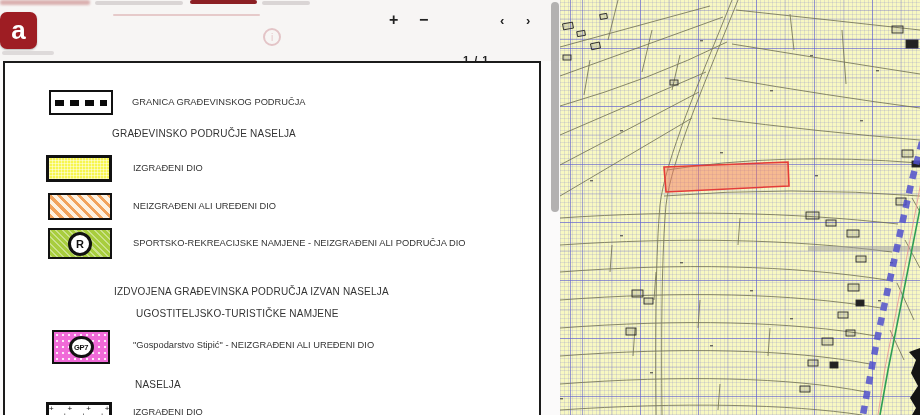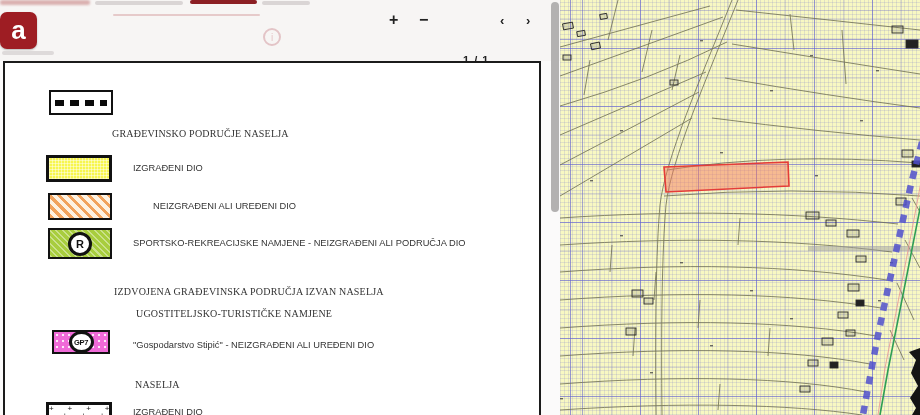--- a/index.html
+++ b/index.html
@@ -30,42 +30,42 @@
   .tb-prev {left:500px;top:13px;font-size:13px;font-weight:bold;}
   .tb-next {left:526px;top:13px;font-size:13px;font-weight:bold;}
   
   .vscroll-thumb{position:absolute;left:551px;top:2px;width:8px;height:210px;border-radius:4px;background:#b3b1b1;}
   
   .page{
     position:absolute;left:3px;top:61px;width:538px;height:360px;background:#fff;
     border-top:2px solid #1b1b1b;border-right:2px solid #1b1b1b;border-left:2px solid #1b1b1b;
   }
   .page .lbl{position:absolute;font-size:9.3px;color:#333;white-space:nowrap;transform:translateY(-50%);}
-  .page .hdg{position:absolute;font-size:10px;color:#333;white-space:nowrap;letter-spacing:.2px;font-family:Liberation Serif, serif;}
+  .page .hdg{position:absolute;font-size:10px;color:#333;white-space:nowrap;letter-spacing:.2px;}
   .symbox{position:absolute;border:2px solid #111;}
   
   .sym-dash{left:44px;top:27px;width:64px;height:25px;background:#fff;display:flex;align-items:center;justify-content:center;}
   .sym-dash .dline{width:52px;height:6px;background:repeating-linear-gradient(90deg,#0a0a0a 0 9px,transparent 9px 15px);}
   
   .sym-yellow{left:41px;top:92px;width:66px;height:27px;border-width:3px;
     background-color:#f7f64e;
     background-image:repeating-linear-gradient(0deg,rgba(255,255,255,.45) 0 1px,transparent 1px 3px),
                      repeating-linear-gradient(90deg,rgba(255,255,255,.45) 0 1px,transparent 1px 3px);}
   
   .sym-orange{left:43px;top:130px;width:64px;height:27px;
     background:repeating-linear-gradient(45deg,#f1a35d 0 3px,#fdf2e2 3px 7px);}
   
   .sym-green{left:43px;top:165px;width:64px;height:31px;
     background-color:#a8cd3e;
     background-image:repeating-linear-gradient(45deg,rgba(255,255,255,.4) 0 1.5px,transparent 1.5px 4.5px);
     display:flex;align-items:center;justify-content:center;}
   .circ{background:#fff;border-radius:50%;display:flex;align-items:center;justify-content:center;color:#111;}
   .circ-r{width:24px;height:24px;border:3.5px solid #111;font-size:11px;font-weight:bold;}
   
-  .sym-pink{left:47px;top:267px;width:58px;height:24px;
+  .sym-pink{left:47px;top:267px;width:58px;height:34px;
     background-color:#f06ad8;
     background-image:radial-gradient(circle,rgba(255,255,255,.85) 1px,transparent 1.6px);
     background-size:6px 6px;
     display:flex;align-items:center;justify-content:center;}
   .circ-gp7{width:25px;height:22px;border:3px solid #111;font-size:7.5px;font-weight:bold;letter-spacing:-.3px;}
   
   .sym-graves{left:41px;top:339px;width:66px;height:26px;border-width:3px;background:#fff;
     color:#111;font-size:8px;line-height:7px;overflow:hidden;}
   .sym-graves .crow{white-space:pre;letter-spacing:1px;}
   .sym-graves .crow.off{margin-left:-5px;}
@@ -112,28 +112,29 @@
     <span class="tb-next">›</span>
   </div>
 
   <div class="vscroll-thumb"></div>
 
   <div class="page">
 
     <div class="symbox sym-dash">
         <div class="dline"></div>
       </div>
+    <div class="lbl" style="left:127px;top:39px;">GRANICA GRAĐEVINSKOG PODRUČJA</div>
 
     <div class="hdg" style="left:107px;top:65px;">GRAĐEVINSKO PODRUČJE NASELJA</div>
 
     <div class="symbox sym-yellow"></div>
     <div class="lbl" style="left:128px;top:105px;">IZGRAĐENI DIO</div>
 
     <div class="symbox sym-orange"></div>
-    <div class="lbl" style="left:128px;top:143px;margin-left:20px;">NEIZGRAĐENI ALI UREĐENI DIO</div>
+    <div class="lbl" style="left:128px;top:143px;">NEIZGRAĐENI ALI UREĐENI DIO</div>
 
     <div class="symbox sym-green">
       <div class="circ circ-r">
           <span>R</span>
         </div>
     </div>
     <div class="lbl" style="left:128px;top:180px;">SPORTSKO-REKREACIJSKE NAMJENE - NEIZGRAĐENI ALI PODRUČJA DIO</div>
 
     <div class="hdg" style="left:131px;top:245px;">UGOSTITELJSKO-TURISTIČKE NAMJENE</div>
     <div class="hdg" style="left:109px;top:223px;">IZDVOJENA GRAĐEVINSKA PODRUČJA IZVAN NASELJA</div>

